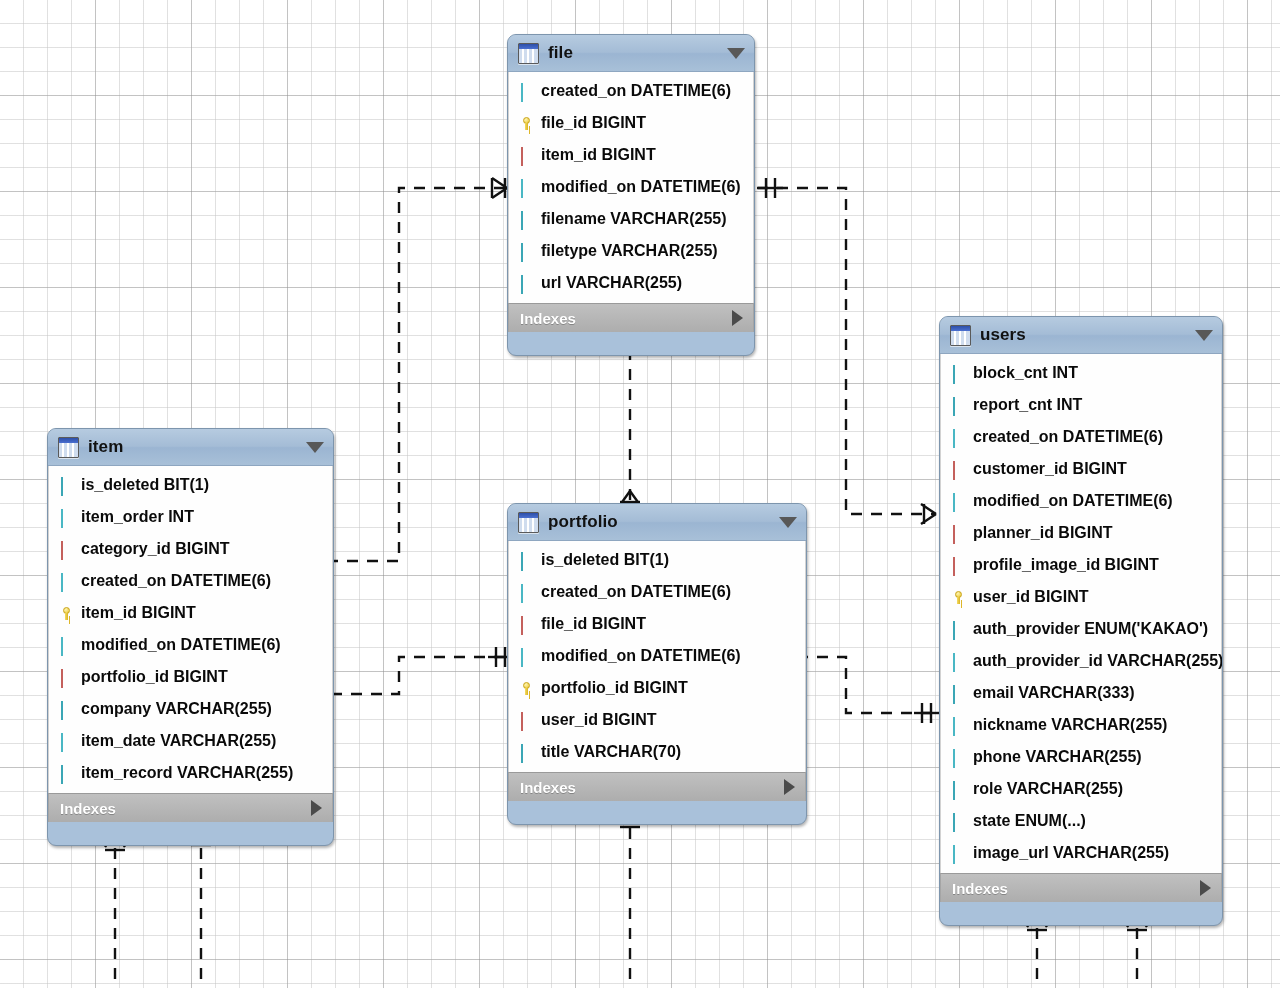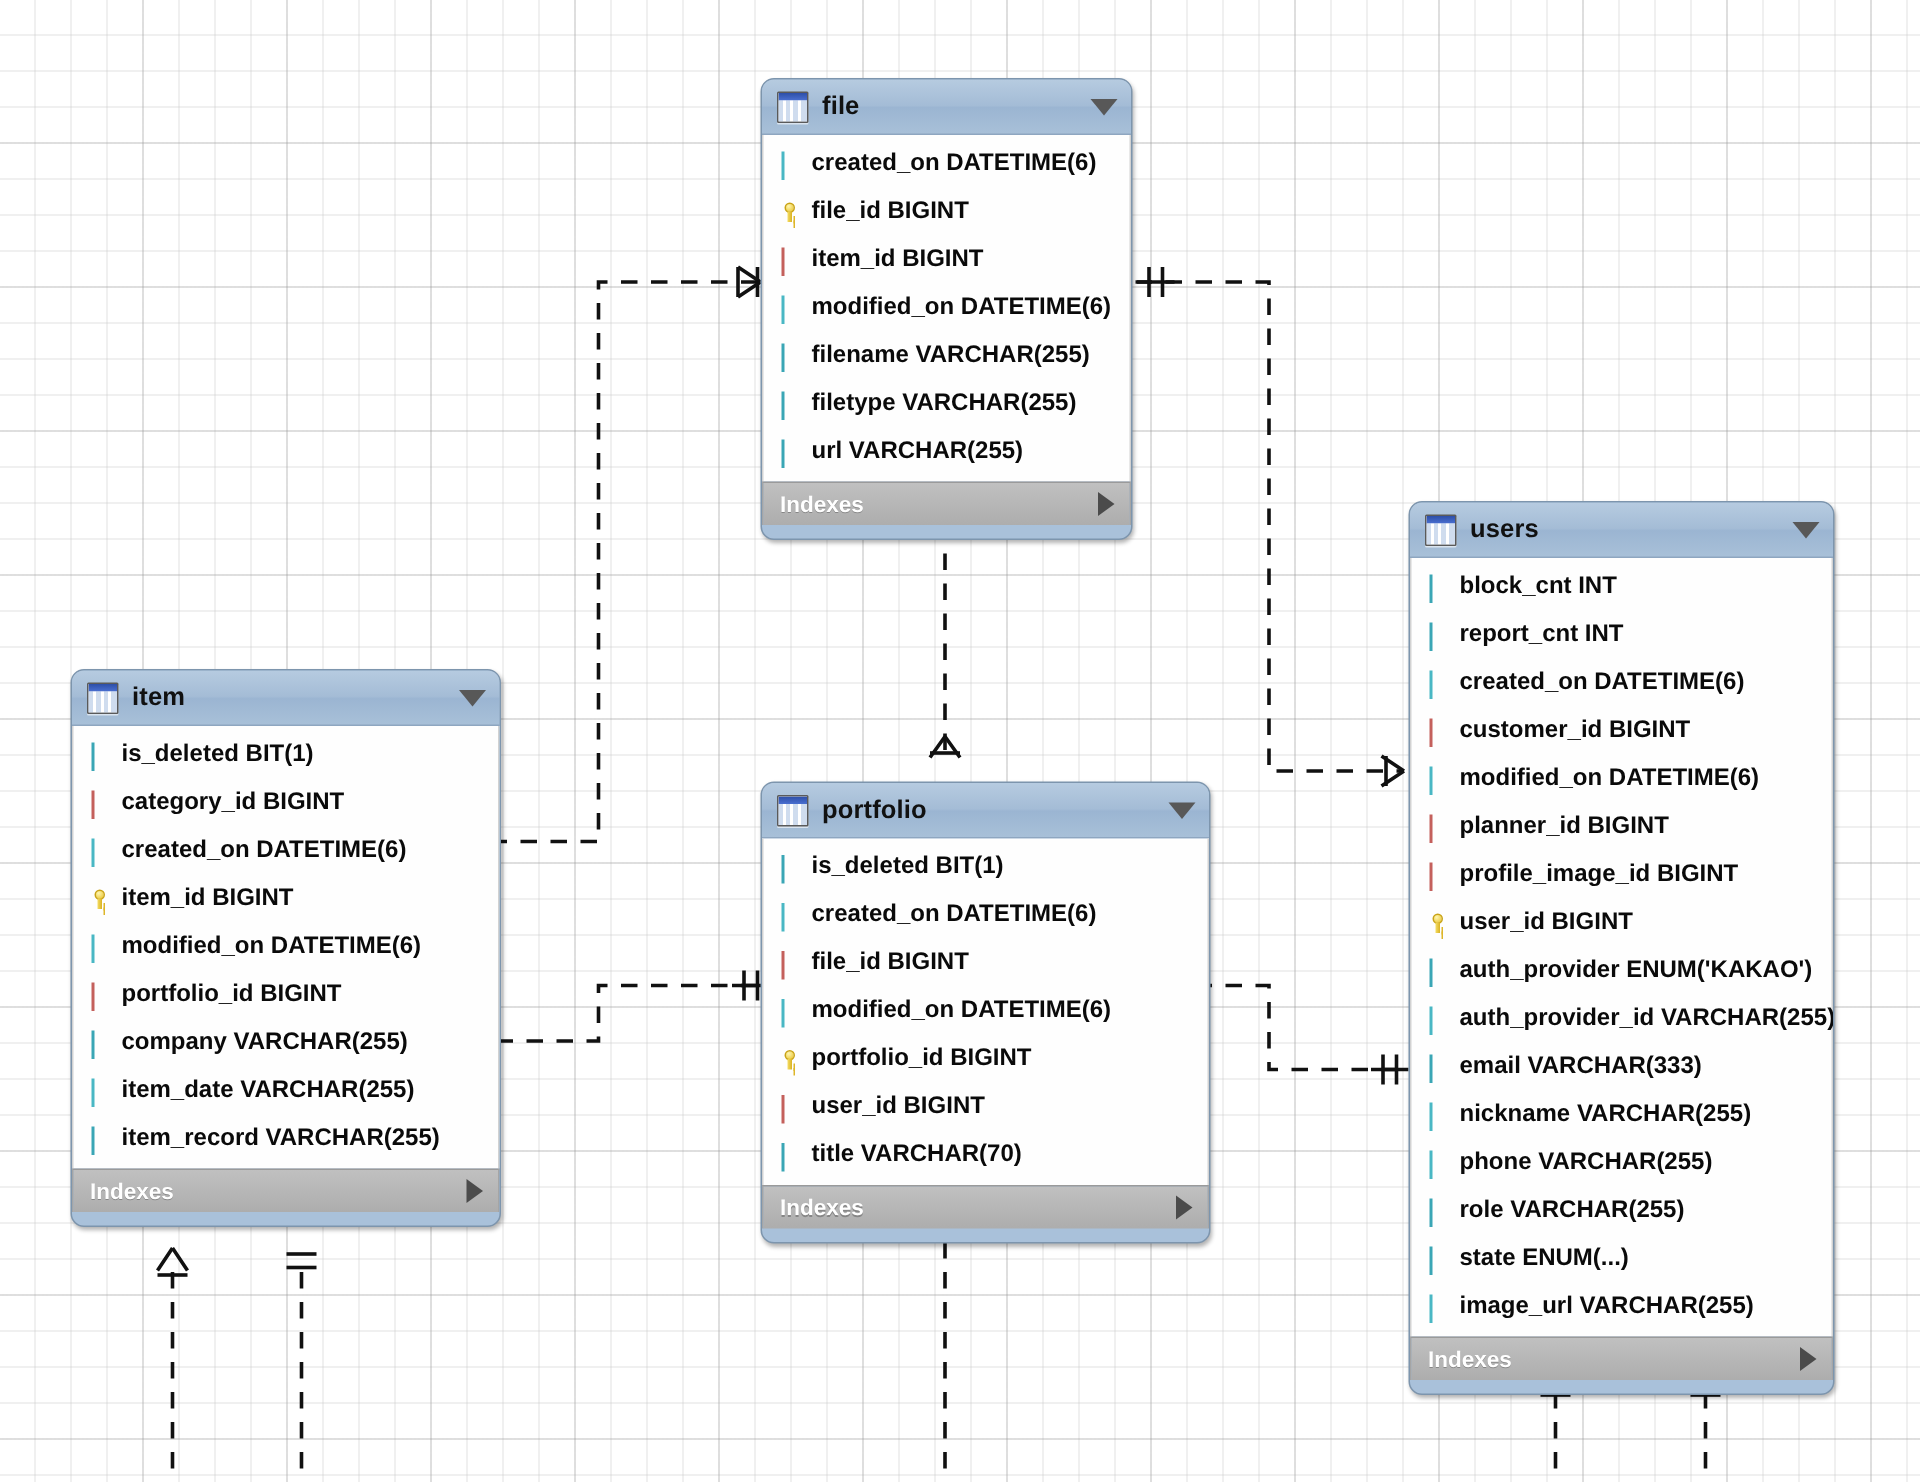--- a/index.html
+++ b/index.html
@@ -35,22 +35,21 @@
 
   
   .table-box {
     position: absolute;
     box-sizing: border-box;
     border-radius: 9px;
     background: #a9c1da;
     border: 1px solid #7d95ad;
     box-shadow: 1px 2px 3px rgba(0,0,0,0.30);
     overflow: hidden;
-    padding-bottom: 9px;
-    margin-top: 18px;
+    padding-bottom: 23px;
   }
   .tbl-header {
     height: 36px;
     display: flex;
     align-items: center;
     gap: 9px;
     padding: 0 9px 0 10px;
     background: linear-gradient(to bottom, #b6cbe0 0%, #a4bcd6 48%, #9bb5d2 52%, #a8c0d8 100%);
     border-bottom: 1px solid #8ea6c0;
   }
@@ -408,20 +407,24 @@
           <span class="tbl-icon"></span>
           <span class="tbl-title">item</span>
           <span class="tri-down"></span>
         </div>
         <div class="col-list">
           <div class="col-row">
             <span class="ico"><span class="dia nn-col"></span></span>
             <span>is_deleted BIT(1)</span>
           </div>
           <div class="col-row">
+            <span class="ico"><span class="dia null-col"></span></span>
+            <span>item_order INT</span>
+          </div>
+          <div class="col-row">
             <span class="ico"><span class="dia fk-col"></span></span>
             <span>category_id BIGINT</span>
           </div>
           <div class="col-row">
             <span class="ico"><span class="dia null-col"></span></span>
             <span>created_on DATETIME(6)</span>
           </div>
           <div class="col-row">
             <span class="ico key-ico"></span>
             <span>item_id BIGINT</span>

